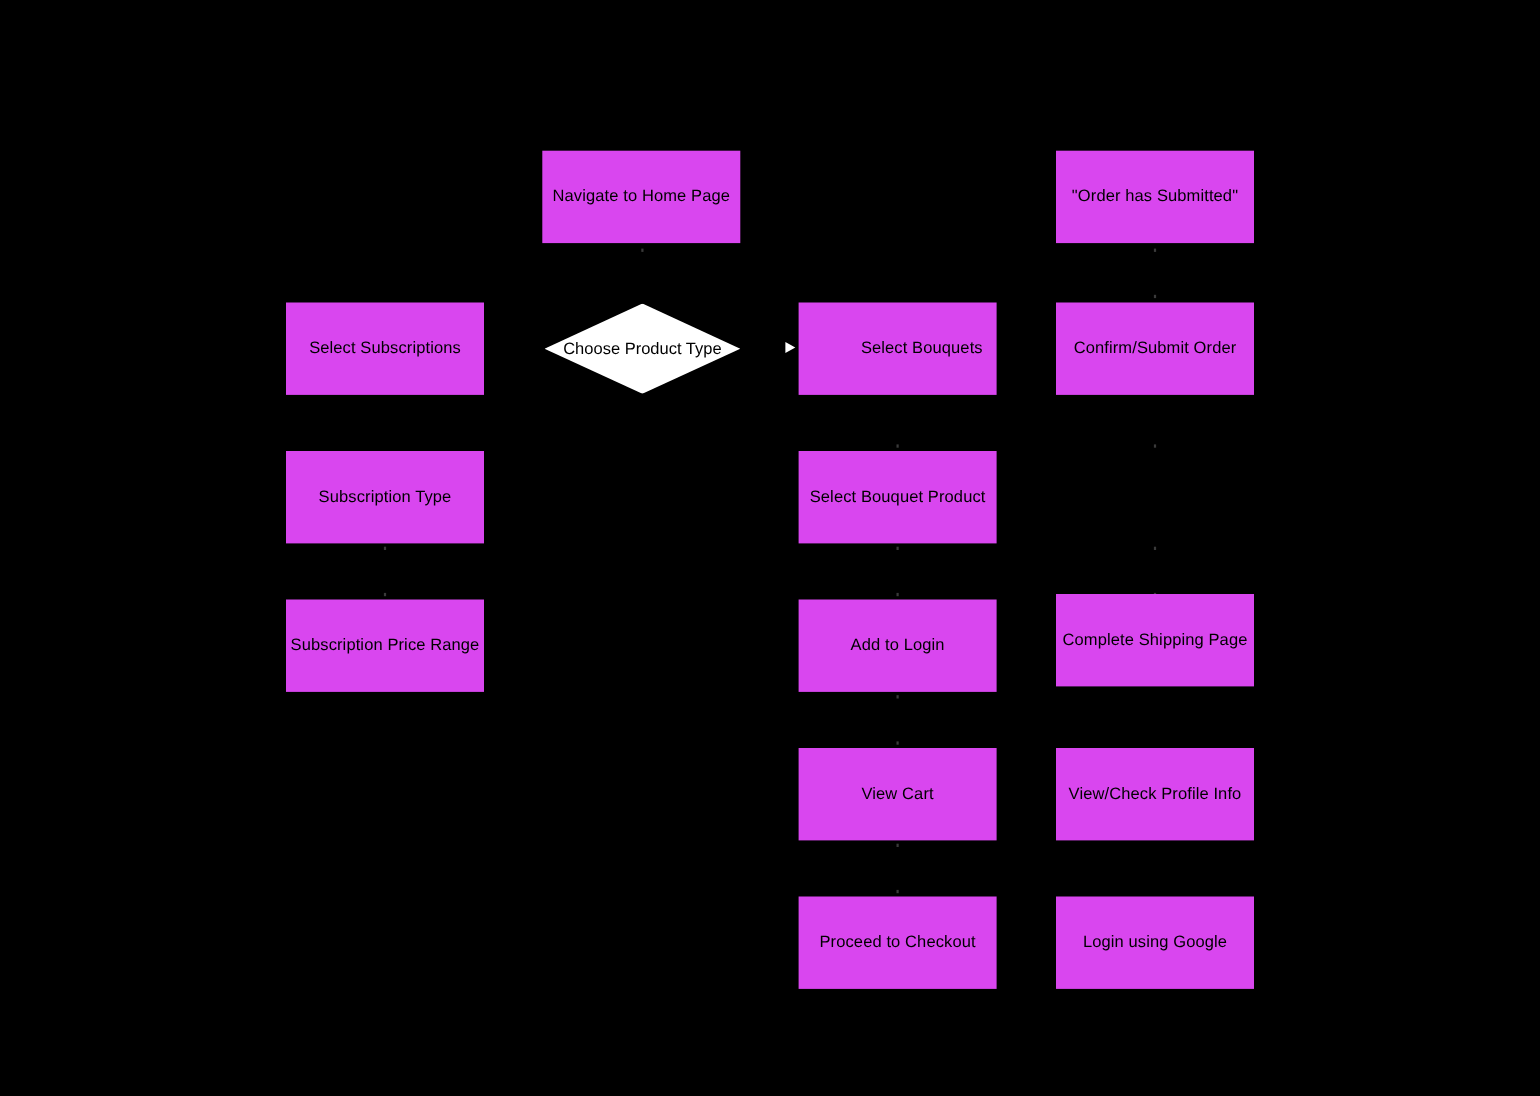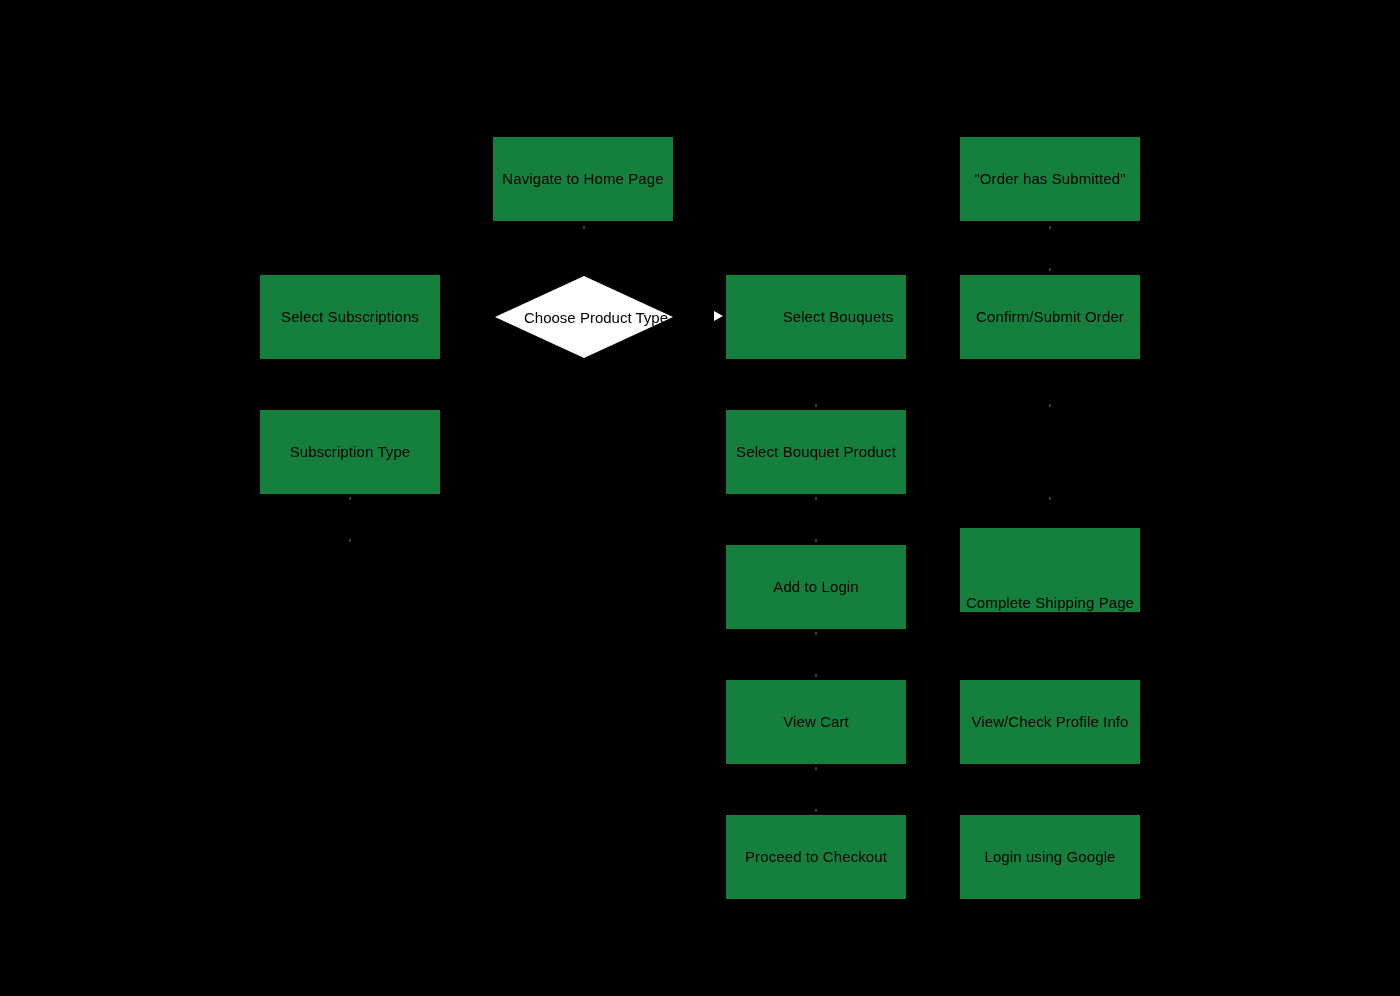--- a/index.html
+++ b/index.html
@@ -11,21 +11,21 @@
     position: relative;
     width: 1400px;
     height: 996px;
     background: #000000;
     overflow: hidden;
     font-family: "Liberation Sans", sans-serif;
   }
   .node {
     position: absolute;
     box-sizing: border-box;
-    background: #15803d;
+    background: #d946ef;
     color: #000000;
     display: flex;
     align-items: center;
     justify-content: center;
     font-size: 15px;
     line-height: 1.2;
     letter-spacing: 0.1px;
     white-space: nowrap;
     text-align: center;
   }
@@ -50,21 +50,20 @@
   }
   .decision .label {
     position: absolute;
     top: 50%;
     left: 50%;
     transform: translate(-50%, -50%);
     color: #000000;
     font-size: 15px;
     white-space: nowrap;
     z-index: 2;
-    margin-left: 12px;
   }
   
   .arrowhead {
     position: absolute;
     width: 0;
     height: 0;
     border-top: 5px solid transparent;
     border-bottom: 5px solid transparent;
     border-left: 9px solid #ffffff;
   }
@@ -126,26 +125,29 @@
 
   <div class="node box" style="left:260px; top:410px;">
     <span class="label">Subscription Type</span>
   </div>
 
   <div class="node box" style="left:726px; top:410px;justify-content:center;">
     <span class="label">Select Bouquet Product</span>
   </div>
 
 
+  <div class="node box" style="left:260px; top:545px;">
+    <span class="label">Subscription Price Range</span>
+  </div>
 
   <div class="node box" style="left:726px; top:545px;">
     <span class="label">Add to Login</span>
   </div>
 
-  <div class="node box" style="left:960px; top:528px;align-items:flex-end;">
+  <div class="node box" style="left:960px; top:540px;">
     <span class="label">Complete Shipping Page</span>
   </div>
 
   <div class="node box" style="left:726px; top:680px;">
     <span class="label">View Cart</span>
   </div>
 
   <div class="node box" style="left:960px; top:680px;">
     <span class="label">View/Check Profile Info</span>
   </div>

